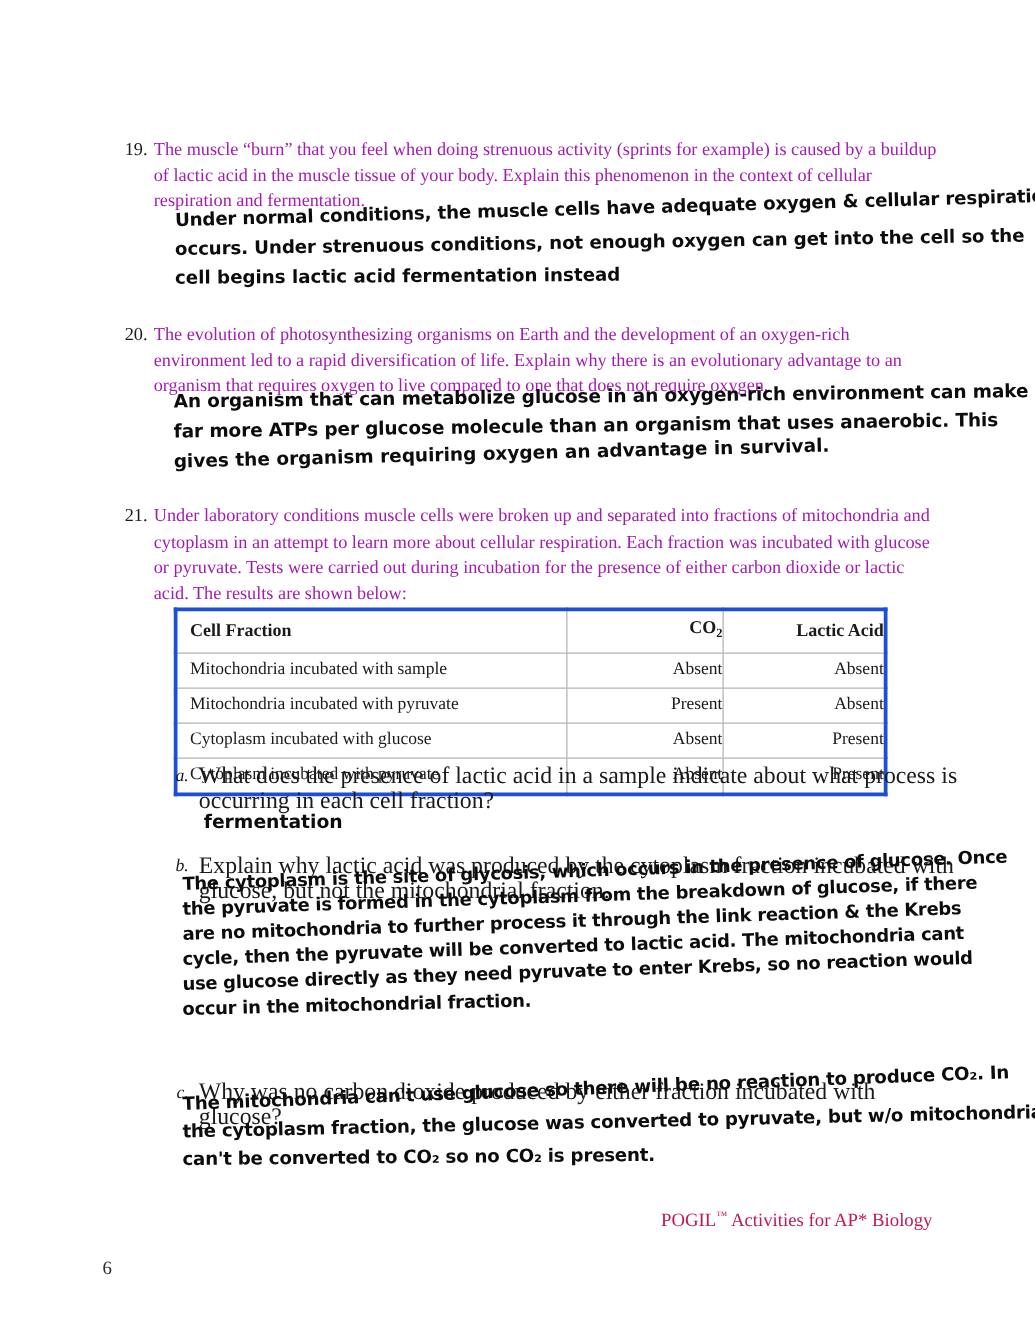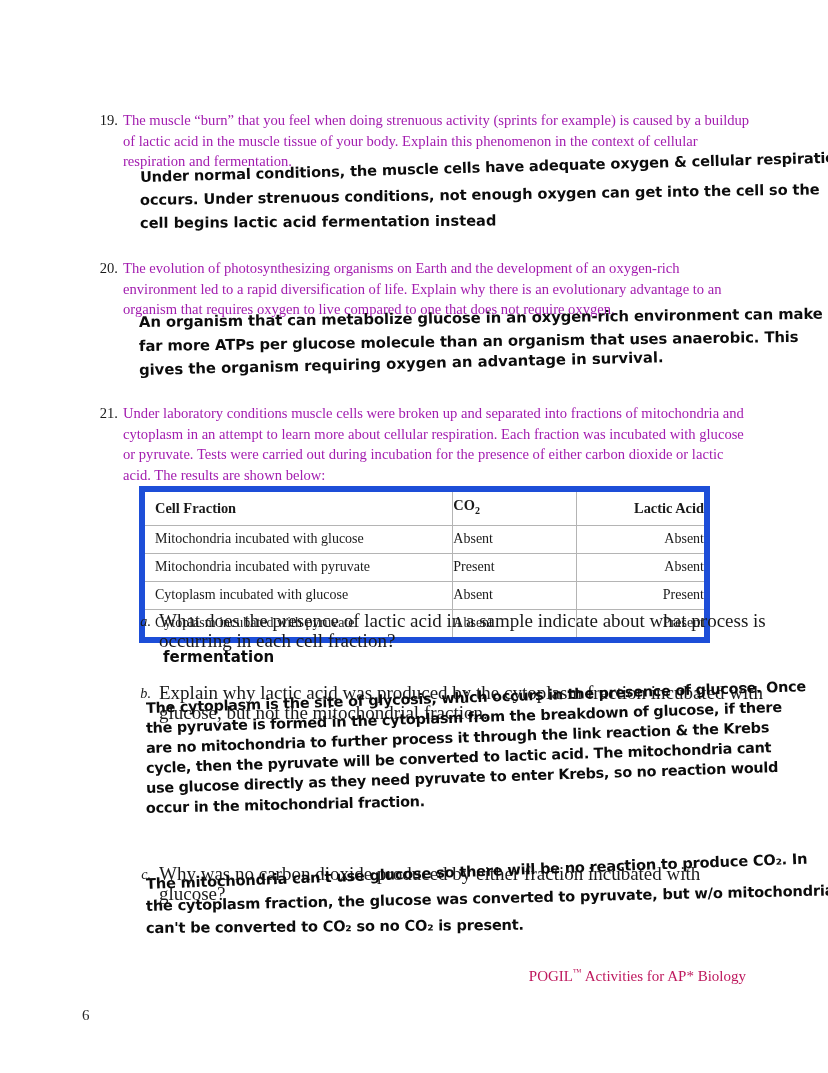--- a/index.html
+++ b/index.html
@@ -82,38 +82,38 @@
     line-height: 20px;
   }
 
   
   .results-table {
     position: absolute;
     left: 139px;
     top: 486px;
     width: 571px;
     border-collapse: collapse;
-    border: 6px solid #1d4ed8;
+    border: 3px solid #1d4ed8;
     font-size: 14px;
   }
   .results-table th,
   .results-table td {
     border: 1px solid #b4b4b4;
     padding: 4px 0 5px 0;
     line-height: 18px;
   }
   .results-table th.col-frac,
   .results-table td.col-frac {
     text-align: left;
     padding-left: 10px;
     width: 311px;
   }
   .results-table th.col-co2,
   .results-table td.col-co2 {
-    text-align: left;
+    text-align: right;
     width: 128px;
   }
   .results-table th.col-la,
   .results-table td.col-la {
     text-align: right;
     width: 132px;
   }
   .results-table th {
     font-weight: bold;
     font-size: 14.4px;
@@ -218,21 +218,21 @@
   <table class="results-table">
     <thead>
       <tr>
         <th class="col-frac">Cell Fraction</th>
         <th class="col-co2"><span>CO</span><span class="sub">2</span></th>
         <th class="col-la">Lactic Acid</th>
       </tr>
     </thead>
     <tbody>
       <tr>
-        <td class="col-frac">Mitochondria incubated with glucose</td>
+        <td class="col-frac">Mitochondria incubated with sample</td>
         <td class="col-co2">Absent</td>
         <td class="col-la">Absent</td>
       </tr>
       <tr>
         <td class="col-frac">Mitochondria incubated with pyruvate</td>
         <td class="col-co2">Present</td>
         <td class="col-la">Absent</td>
       </tr>
       <tr>
         <td class="col-frac">Cytoplasm incubated with glucose</td>

